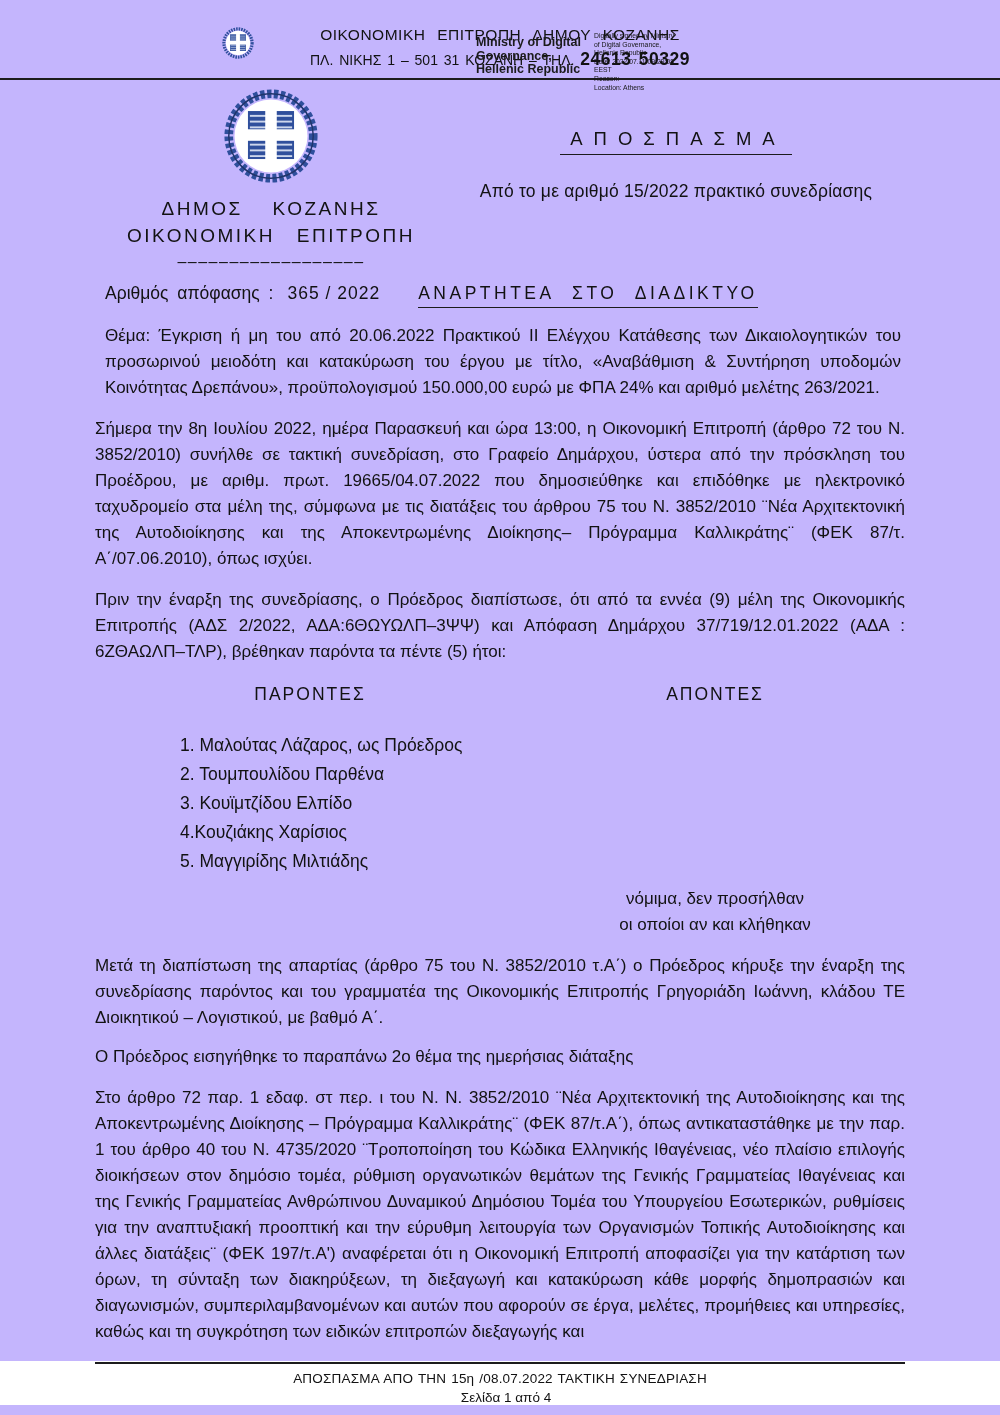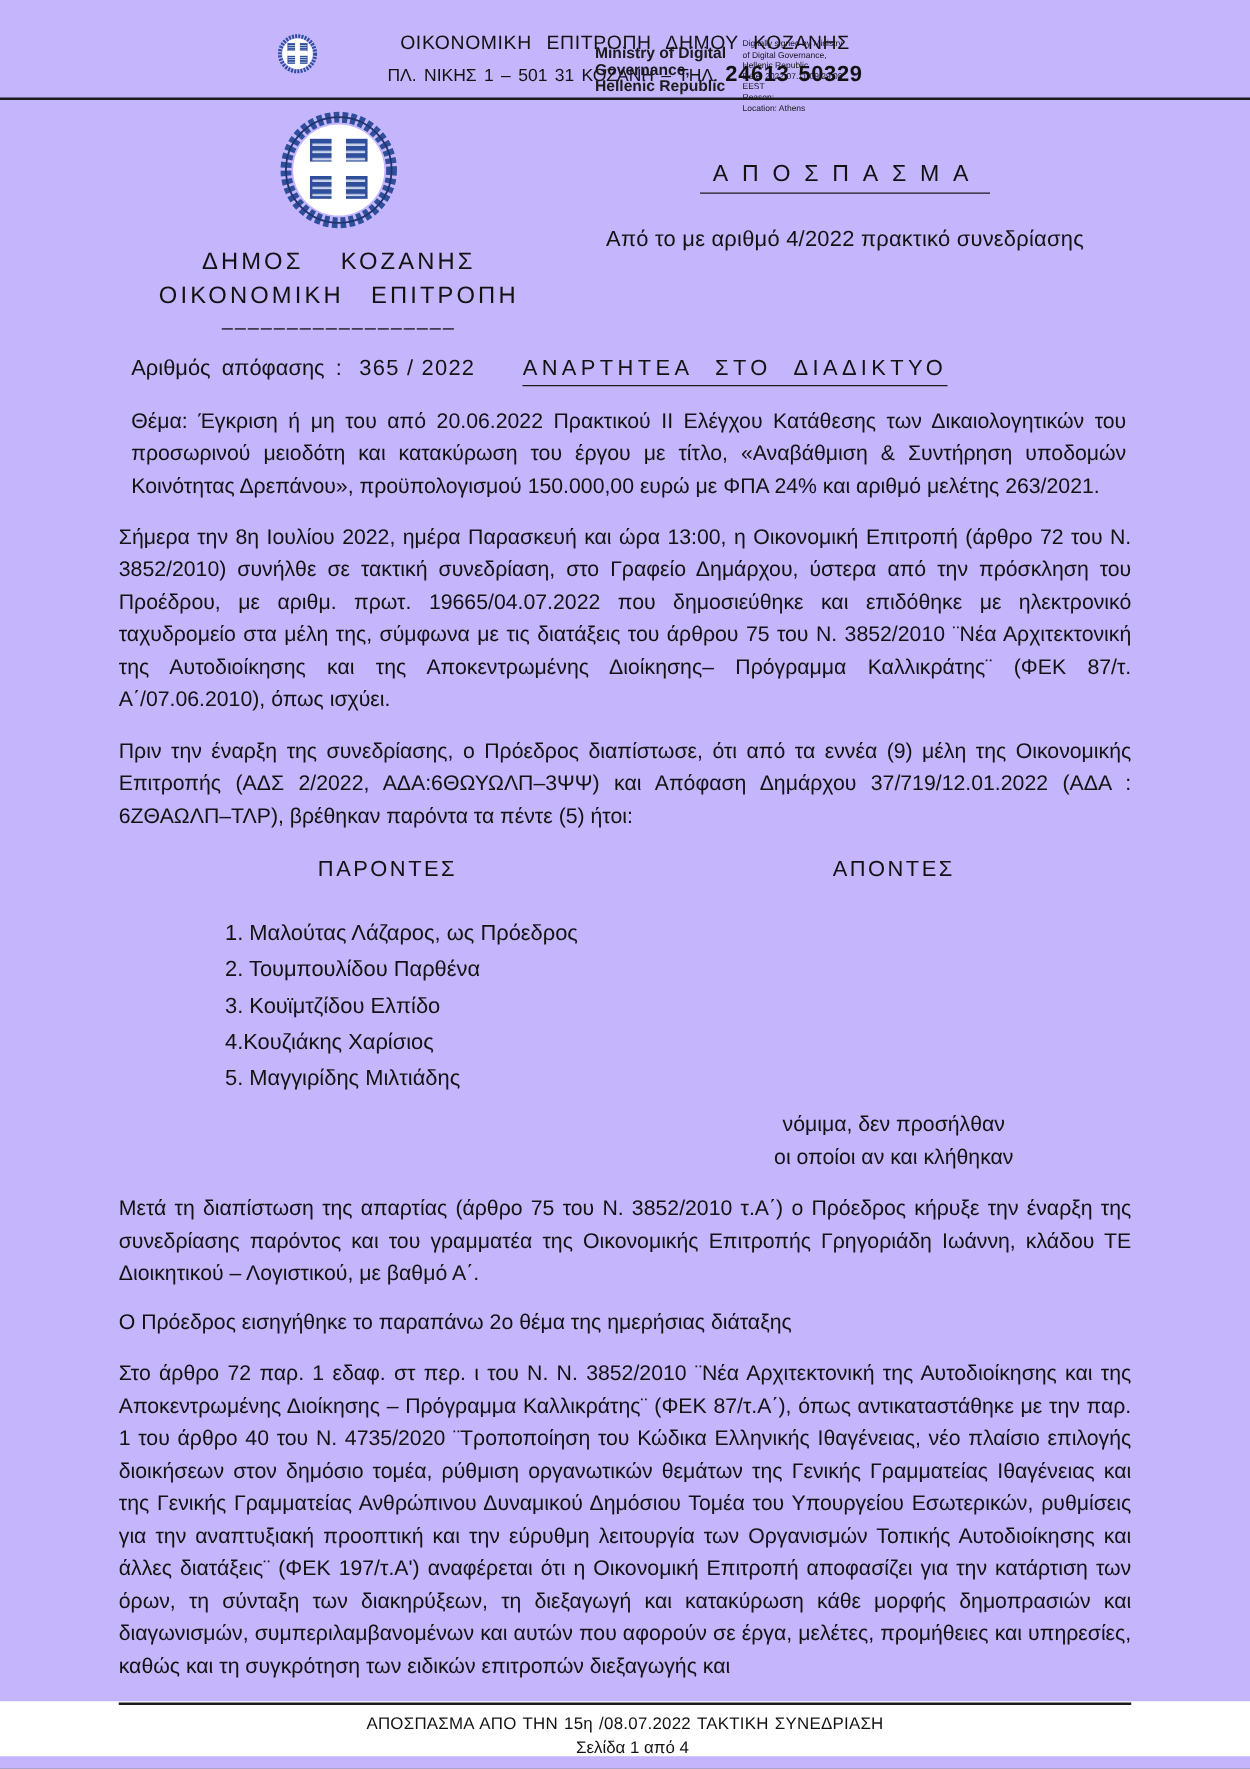--- a/index.html
+++ b/index.html
@@ -122,21 +122,21 @@
           <rect x="44" y="23" width="12" height="52" fill="#ffffff"></rect>
           <rect x="25" y="43" width="50" height="12" fill="#ffffff"></rect>
         </svg>
       </span>
       <div class="muni-line">ΔΗΜΟΣ ΚΟΖΑΝΗΣ</div>
       <div class="committee-line">ΟΙΚΟΝΟΜΙΚΗ ΕΠΙΤΡΟΠΗ</div>
       <div class="dash-line">––––––––––––––––––</div>
     </div>
     <div class="mast-right">
       <div><span class="apospasma">ΑΠΟΣΠΑΣΜΑ</span></div>
-      <div class="apospasma-sub">Από το με αριθμό 4/2022 πρακτικό συνεδρίασης</div>
+      <div class="apospasma-sub">Από το με αριθμό 15/2022 πρακτικό συνεδρίασης</div>
     </div>
   </div>
 
   <div class="decision-row">
     <span class="decision-label">Αριθμός  απόφασης :</span>
     <span class="decision-number">365 / 2022</span>
     <span class="web-notice">ΑΝΑΡΤΗΤΕΑ ΣΤΟ ΔΙΑΔΙΚΤΥΟ</span>
   </div>
 
   <div class="content">

